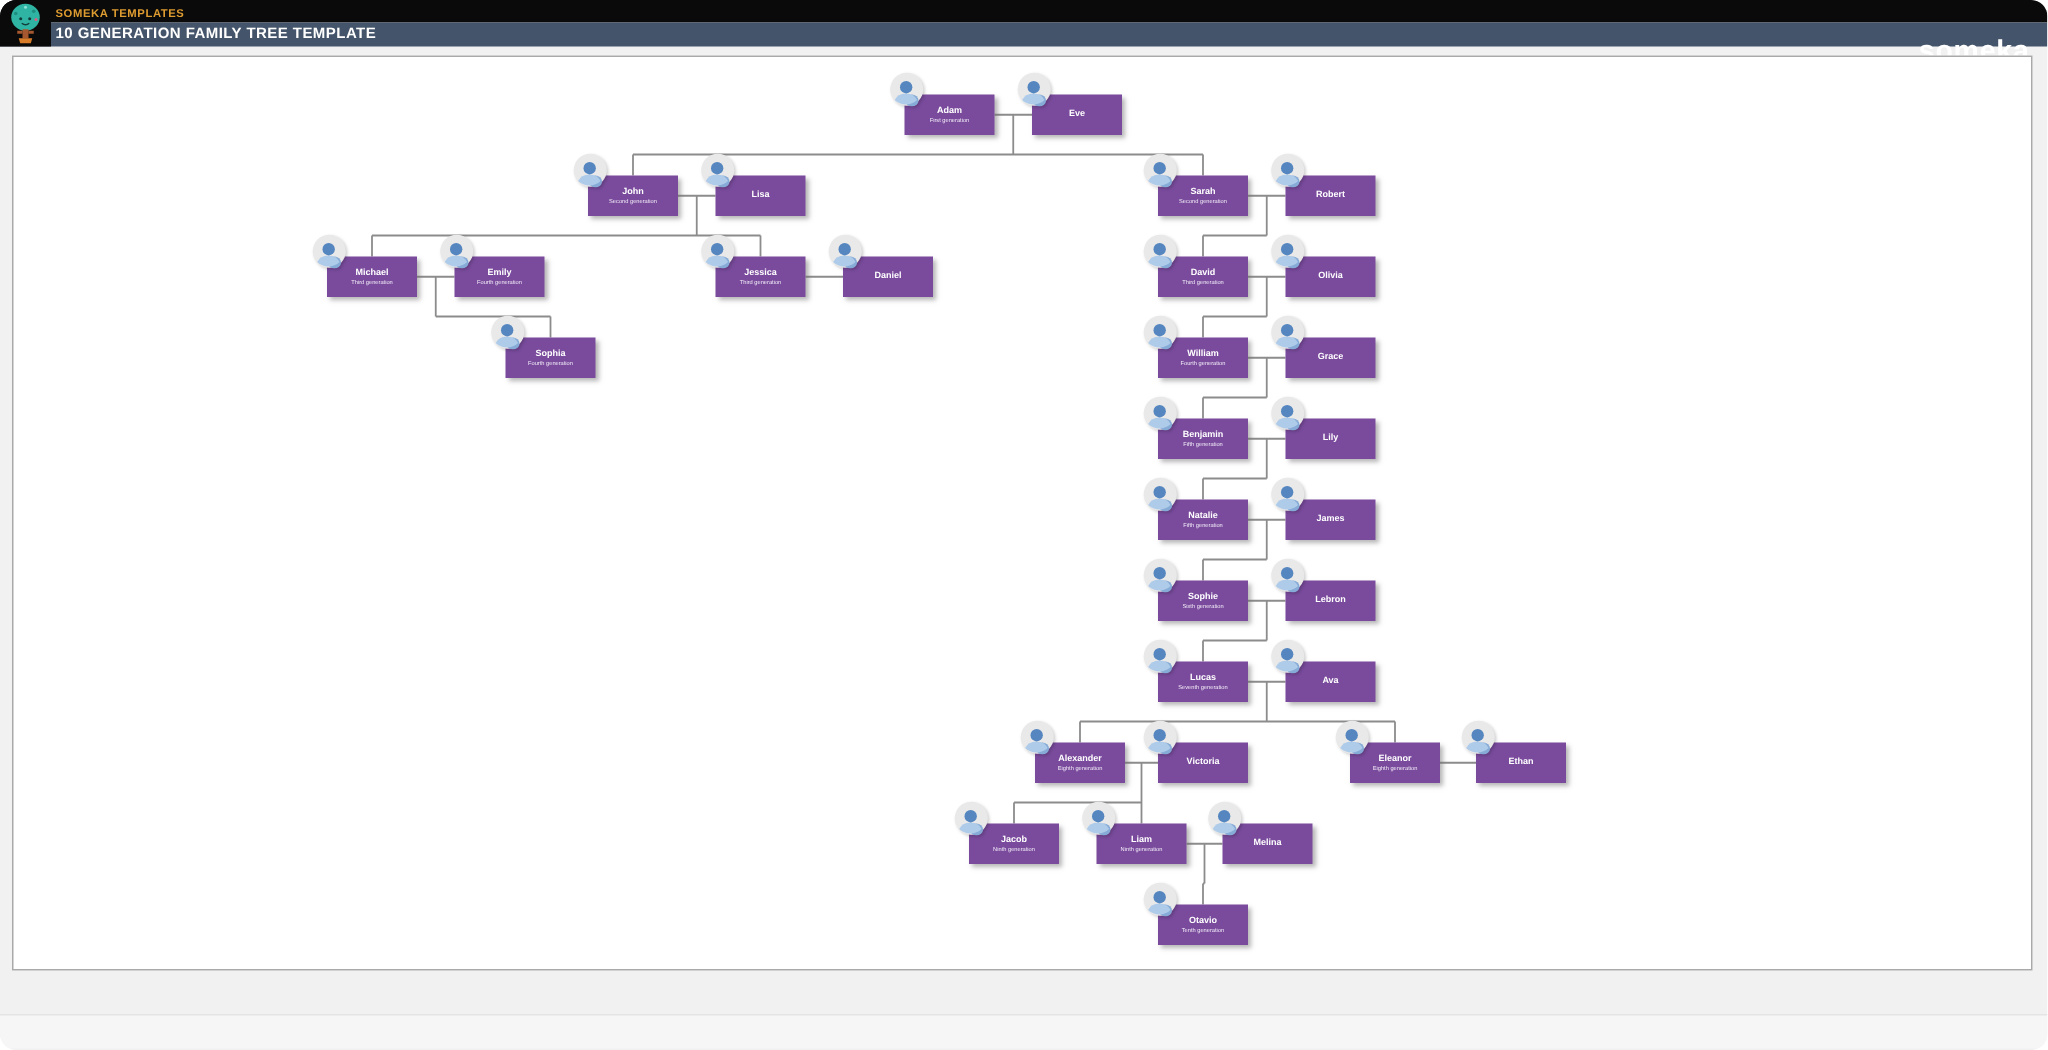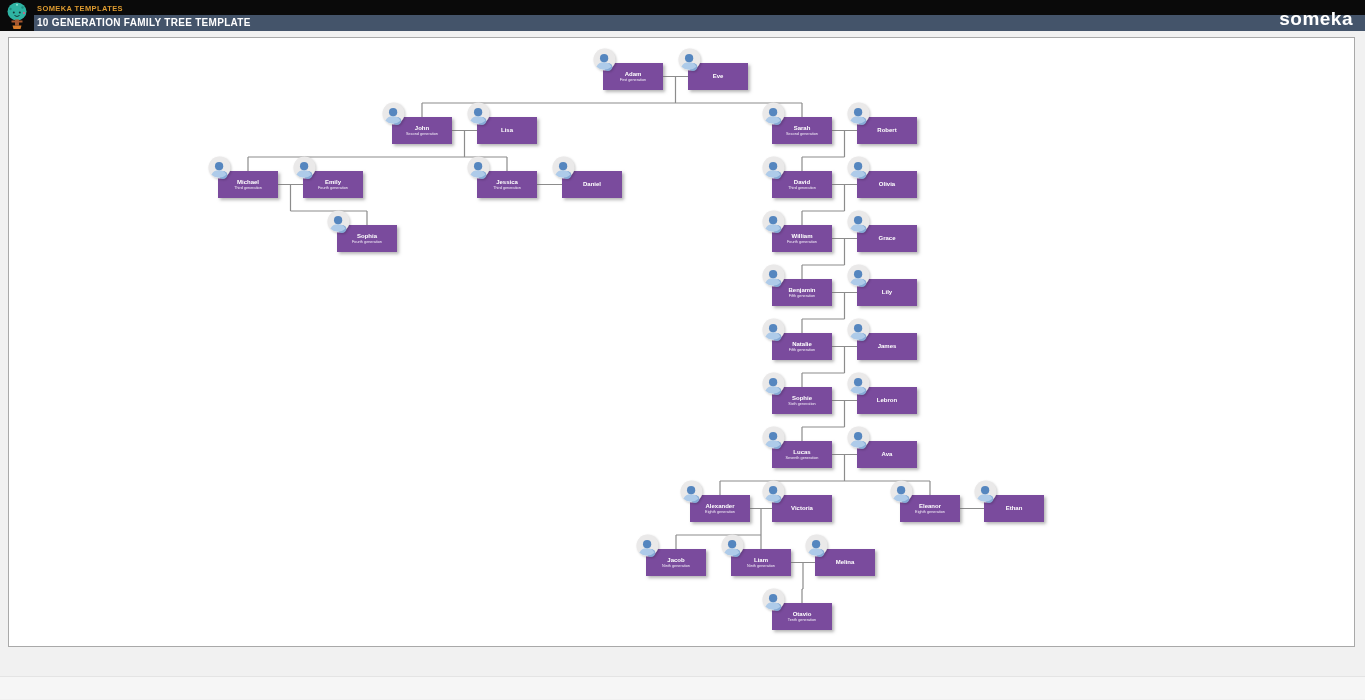--- a/index.html
+++ b/index.html
@@ -1,26 +1,26 @@
 <!DOCTYPE html>
 <html><head>
 <meta charset="utf-8">
 <style>
   html,body{margin:0;padding:0;}
   body{font-family:"Liberation Sans",sans-serif;}
-  #app{position:relative;width:1365px;height:700px;background:#F1F1F1;overflow:hidden;}
+  #app{position:relative;width:1365px;height:700px;background:#F1F1F1;overflow:hidden;border-radius:11px;}
 
   
   .hdr-top{position:absolute;left:0;top:0;width:1365px;height:15px;background:#0A0A0A;}
   .hdr-bar{position:absolute;left:0;top:15px;width:1365px;height:16px;background:#44546A;}
   .logo-block{position:absolute;left:0;top:0;width:34px;height:31px;background:#0A0A0A;}
   .tree-logo{position:absolute;left:5px;top:2px;}
   .brand{position:absolute;left:37px;top:4px;font-size:7.5px;font-weight:700;letter-spacing:.4px;color:#DD9B30;}
   .title{position:absolute;left:37px;top:17px;font-size:10px;font-weight:700;letter-spacing:.3px;color:#FFFFFF;}
-  .logotype{position:absolute;right:12px;top:8px;font-size:19px;font-weight:700;letter-spacing:.5px;color:#FFFFFF;line-height:22px;}
+  .logotype{position:absolute;right:12px;top:24px;font-size:19px;font-weight:700;letter-spacing:.5px;color:#FFFFFF;line-height:22px;}
 
   
   .canvas{position:absolute;left:8px;top:37px;width:1347px;height:610px;background:#FFFFFF;border:1px solid #A9A9A9;box-sizing:border-box;}
   .footer-strip{position:absolute;left:0;top:676px;width:1365px;height:22px;background:#F6F6F6;border-top:1px solid #E4E4E4;}
 
   
   #lines{position:absolute;left:0;top:0;pointer-events:none;}
   #nodes{position:absolute;left:0;top:0;width:1365px;height:700px;}
   .node{position:absolute;width:60px;height:27px;display:flex;flex-direction:column;align-items:center;justify-content:center;
         box-shadow:2px 2px 3px rgba(110,110,110,.5);}

